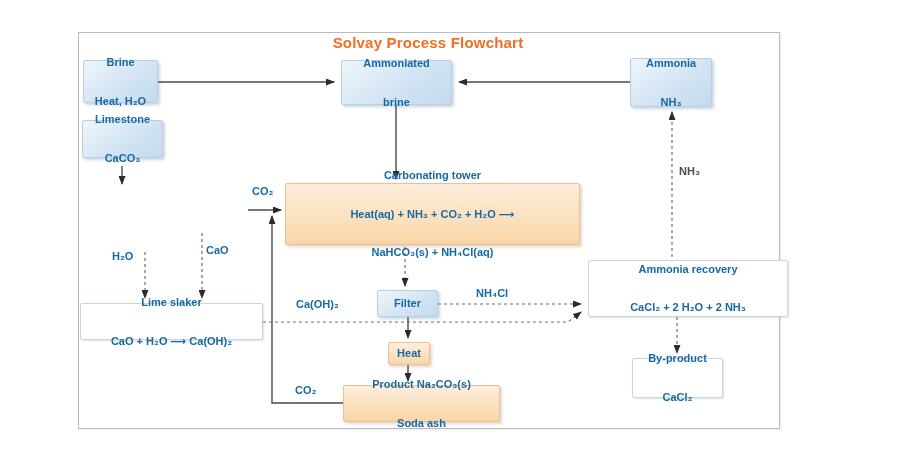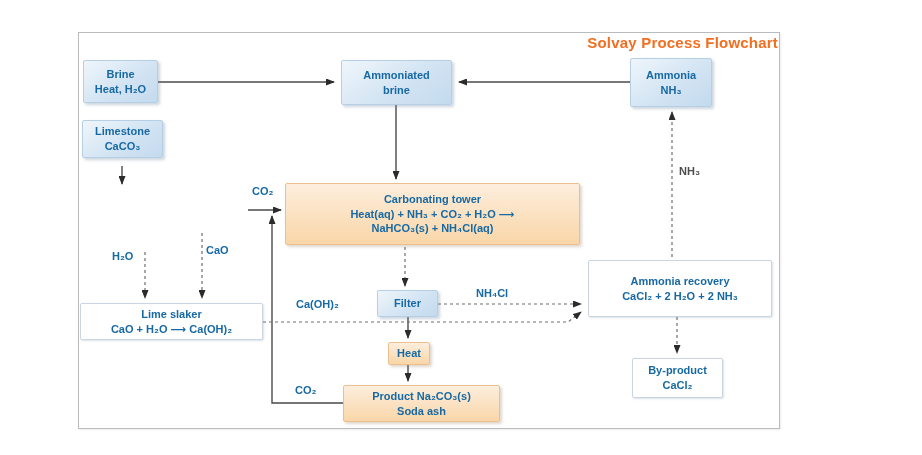--- a/index.html
+++ b/index.html
@@ -6,29 +6,29 @@
   #stage {
     position:relative; width:922px; height:455px; overflow:hidden;
     font-family:"Liberation Sans","DejaVu Sans",sans-serif; background:#ffffff;
   }
   .outer-frame {
     position:absolute; left:78px; top:32px; width:700px; height:395px;
     border:1px solid #b9bcbe; background:#ffffff;
     box-shadow:1px 1px 2px rgba(0,0,0,0.08);
   }
   .chart-title {
-    position:absolute; left:78px; top:34px; width:700px; text-align:right;
+    position:absolute; left:78px; top:34px; width:700px; text-align:center;
     font-size:15px; font-weight:bold; color:#f26e21; letter-spacing:0.2px;
   }
   svg.arrows { position:absolute; left:0; top:0; pointer-events:none; }
   .box {
     position:absolute; display:flex; flex-direction:column;
     justify-content:center; align-items:center; text-align:center;
     font-weight:bold; font-size:11px; line-height:1.32; color:#1769a3;
-    border-radius:2px; padding:1px 3px; box-sizing:border-box;
+    border-radius:2px; padding:1px 3px; box-sizing:border-box;gap:24px;
   }
   .box.blue {
     background:linear-gradient(145deg,#eff6fb 0%,#d3e4f3 55%,#c3daee 100%);
     border:1px solid #b6cfe4; box-shadow:2px 2px 3px rgba(110,135,160,0.35);
   }
   .box.orange {
     background:linear-gradient(180deg,#fdeedd 0%,#f9d6a8 100%);
     border:1px solid #eebf8e; box-shadow:2px 2px 3px rgba(150,120,90,0.3);
   }
   .box.white {
@@ -116,21 +116,21 @@
   <div class="box orange" style="left:343px;top:385px;width:157px;height:37px;">
     <div>Product Na₂CO₃(s)</div>
     <div>Soda ash</div>
   </div>
 
   <div class="box blue" style="left:630px;top:58px;width:82px;height:49px;">
     <div>Ammonia</div>
     <div>NH₃</div>
   </div>
 
-  <div class="box white" style="left:588px;top:260px;width:184px;height:57px;">
+  <div class="box white" style="left:588px;top:260px;width:200px;height:57px;justify-content:flex-end;">
     <div>Ammonia recovery</div>
     <div>CaCl₂ + 2 H₂O + 2 NH₃</div>
   </div>
 
   <div class="box white" style="left:632px;top:358px;width:91px;height:40px;">
     <div>By-product</div>
     <div>CaCl₂</div>
   </div>
 
   <div class="flow-label" style="left:252px;top:185px;">CO₂</div>

